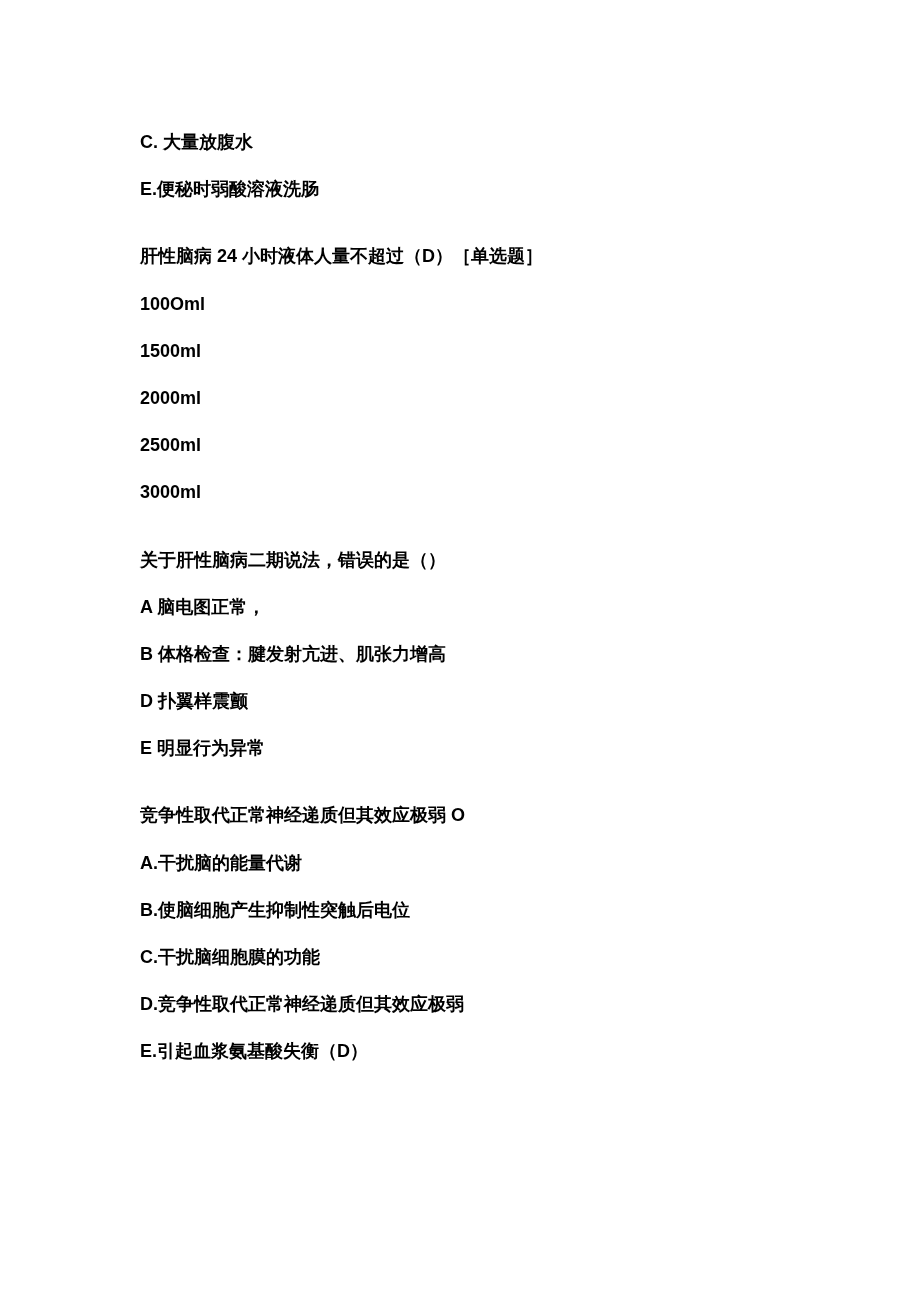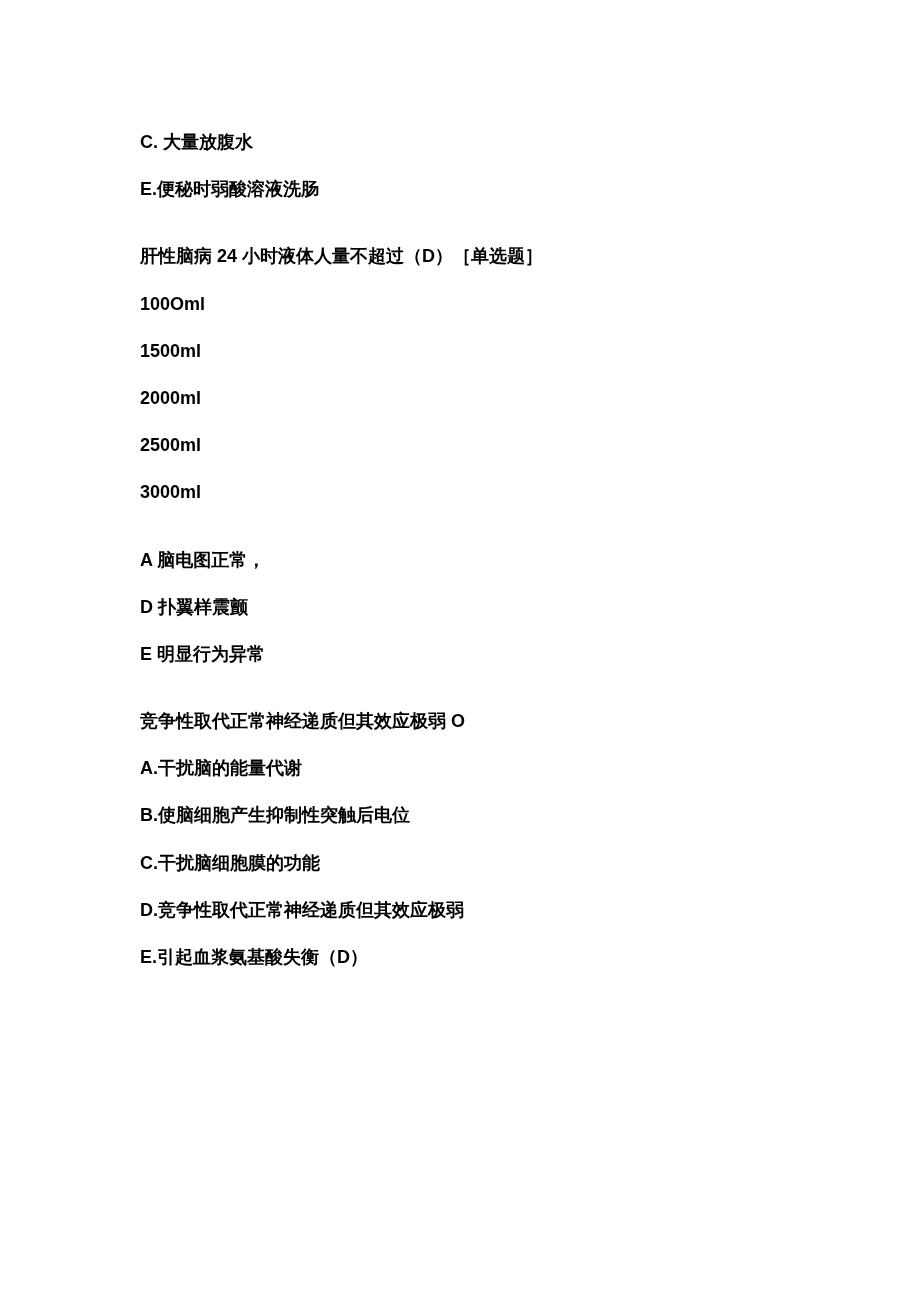--- a/index.html
+++ b/index.html
@@ -40,21 +40,23 @@
 <div class="block">
   <div class="line">肝性脑病 24 小时液体人量不超过（D）［单选题］</div>
   <div class="line">100Oml</div>
   <div class="line">1500ml</div>
   <div class="line">2000ml</div>
   <div class="line">2500ml</div>
   <div class="line">3000ml</div>
 </div>
 
 <div class="block">
+  <div class="line">关于肝性脑病二期说法，错误的是（）</div>
   <div class="line">A 脑电图正常，</div>
+  <div class="line">B 体格检查：腱发射亢进、肌张力增高</div>
   <div class="line">D 扑翼样震颤</div>
   <div class="line">E 明显行为异常</div>
 </div>
 
 <div class="block">
   <div class="line">竞争性取代正常神经递质但其效应极弱 O</div>
   <div class="line">A.干扰脑的能量代谢</div>
   <div class="line">B.使脑细胞产生抑制性突触后电位</div>
   <div class="line">C.干扰脑细胞膜的功能</div>
   <div class="line">D.竞争性取代正常神经递质但其效应极弱</div>

